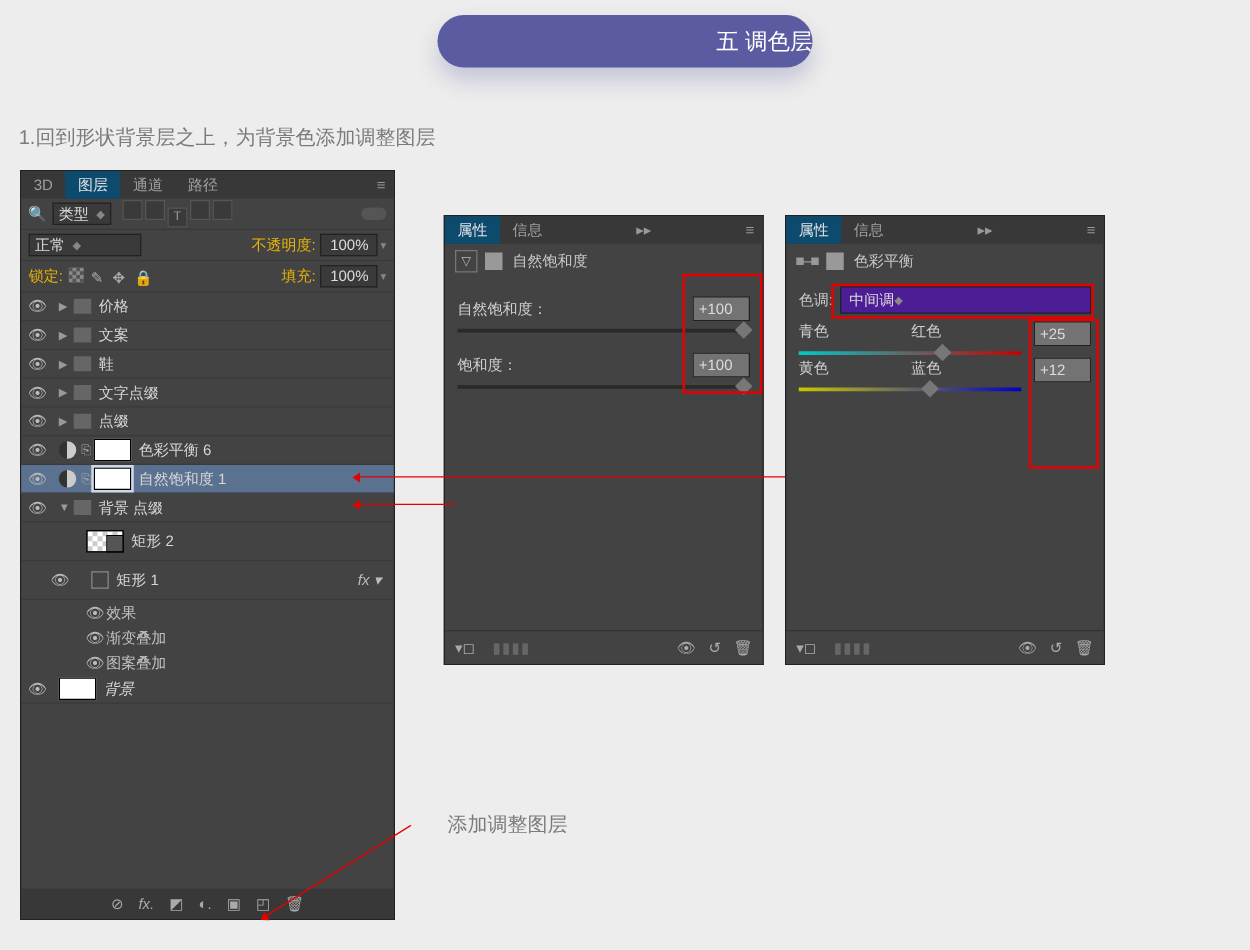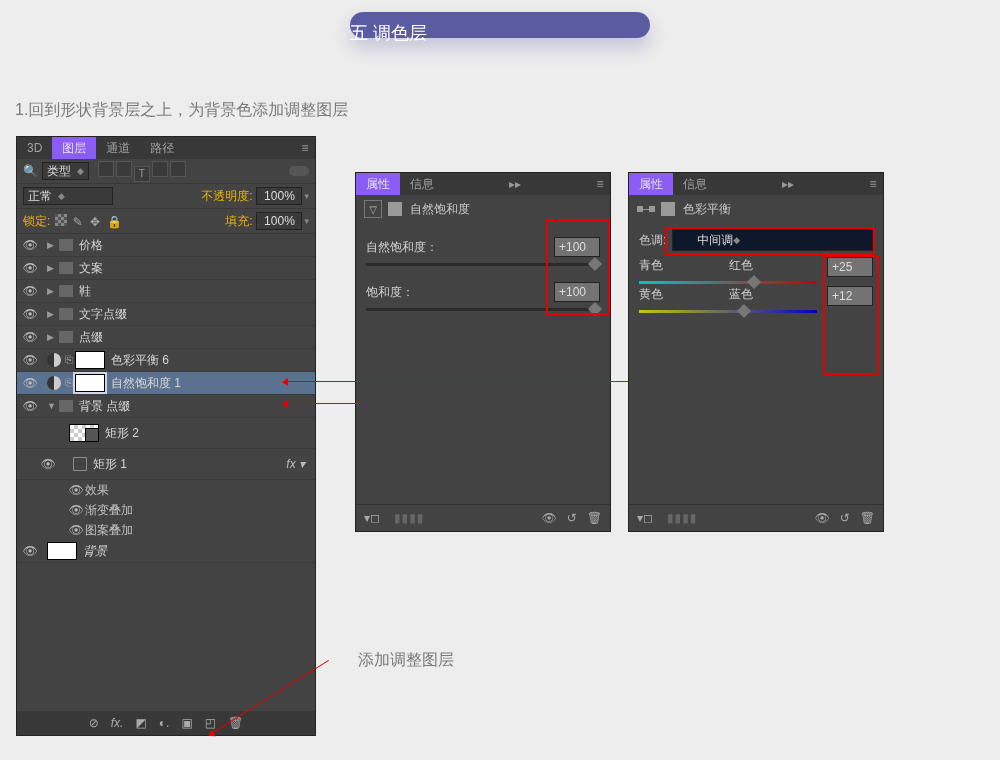--- a/index.html
+++ b/index.html
@@ -1,21 +1,21 @@
 <!DOCTYPE html>
 <html><head>
 <meta charset="utf-8">
 <style>
 body{margin:0;background:#ededed;font-family:"Microsoft YaHei",Arial,sans-serif;font-size:12px;color:#c8c8c8;width:1000px;height:760px;position:relative}
-.hdr-badge{position:absolute;left:350px;top:12px;width:300px;height:26px;background:#5b5ba1;border-radius:21px;color:#fff;font-size:18px;line-height:42px;text-align:left;box-shadow:0 10px 18px rgba(91,91,161,.28)}
+.hdr-badge{position:absolute;left:350px;top:12px;width:300px;height:42px;background:#5b5ba1;border-radius:21px;color:#fff;font-size:18px;line-height:42px;text-align:right;box-shadow:0 10px 18px rgba(91,91,161,.28)}
 .cap{position:absolute;left:15px;top:100px;font-size:16px;color:#7b7b7b}
 .panel{position:absolute;background:#434343;border:1px solid #222}
 .tabs{display:flex;background:#383838;height:22px}
 .tab{padding:0 10px;line-height:22px;color:#a0a0a0;font-size:12px}
-.tab.active{background:#8b5cf6;color:#e2e2e2}
+.tab.active{background:#0c4a6e;color:#e2e2e2}
 .pmenu{width:20px;text-align:center;color:#999;line-height:22px;margin-left:auto}
 .row{display:flex;align-items:center;height:24px;padding:0 6px;background:#434343;border-bottom:1px solid #383838}
 .lbl{color:#eab308}
 .sel{background:#3a3a3a;border:1px solid #222;color:#ddd;padding:1px 4px;height:18px;box-sizing:border-box;display:inline-flex;align-items:center}
 .sel .arw{margin-left:6px;font-size:9px;color:#888}
 .num{background:#3a3a3a;border:1px solid #222;color:#ddd;width:44px;height:16px;line-height:16px;text-align:center}
 .icobar span{display:inline-block;width:16px;height:16px;margin:0 1px;border:1px solid #555;box-sizing:border-box;background:#3a3a3a}
 .lockicons span{display:inline-block;width:12px;height:12px;margin:0 1px}
 .lyr{display:flex;align-items:center;height:22px;padding:0 4px;border-bottom:1px solid #3a3a3a;color:#d6d6d6}
 .lyr.sel-row{background:#5a7190}
@@ -45,21 +45,21 @@
 .sld.grad3{background:linear-gradient(90deg,#c8c800,#0000c8)}
 .nval{width:40px;height:18px;line-height:18px;text-align:left;padding-left:4px;background:#737373;border:1px solid #222;color:#ddd}
 .edge-pair{display:flex;justify-content:space-between;color:#d0d0d0;margin-top:2px}
 .pfoot{position:absolute;bottom:0;left:0;right:0;height:26px;background:#434343;border-top:1px solid #333;display:flex;align-items:center;justify-content:flex-end;gap:10px;padding:0 8px;color:#aaa}
 .pfoot span{font-size:12px}
 .redbox{position:absolute;border:2px solid #e60000;pointer-events:none}
 .redline{position:absolute;background:#e60000;height:1px}
 .redline::before{content:"";position:absolute;left:-6px;top:-3px;border:4px solid transparent;border-right:6px solid #e60000}
 .note{position:absolute;color:#7b7b7b;font-size:16px}
 .chk-ind{display:inline-block;width:12px;height:12px;background:#5aa0e0;color:#fff;font-size:10px;line-height:12px;text-align:center;margin-right:6px}
-.widesel{background:#0f172a;border:1px solid #222;color:#ddd;height:20px;line-height:20px;padding:0 24px;flex:1;display:flex;justify-content:flex-start;align-items:center}
+.widesel{background:#4c1d95;border:1px solid #222;color:#ddd;height:20px;line-height:20px;padding:0 6px;flex:1;display:flex;justify-content:flex-start;align-items:center}
 .widesel .arrs{font-size:9px;color:#888}
 .scale-ico{width:18px;height:14px;margin-right:6px;position:relative}
 .scale-ico::before,.scale-ico::after{content:"";position:absolute;width:6px;height:6px;background:#999;top:4px}
 .scale-ico::before{left:0}.scale-ico::after{right:0}
 .scale-ico .bar{position:absolute;left:2px;right:2px;top:7px;height:1px;background:#999}
 </style>
 </head>
 <body>
 
 <div class="hdr-badge">五 调色层</div>

